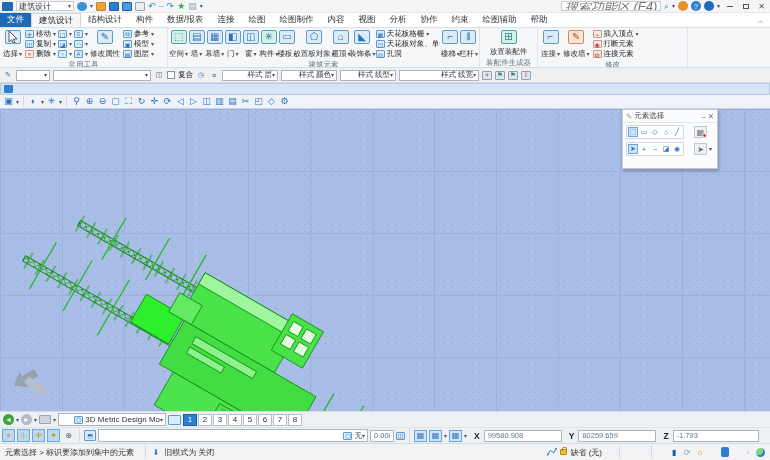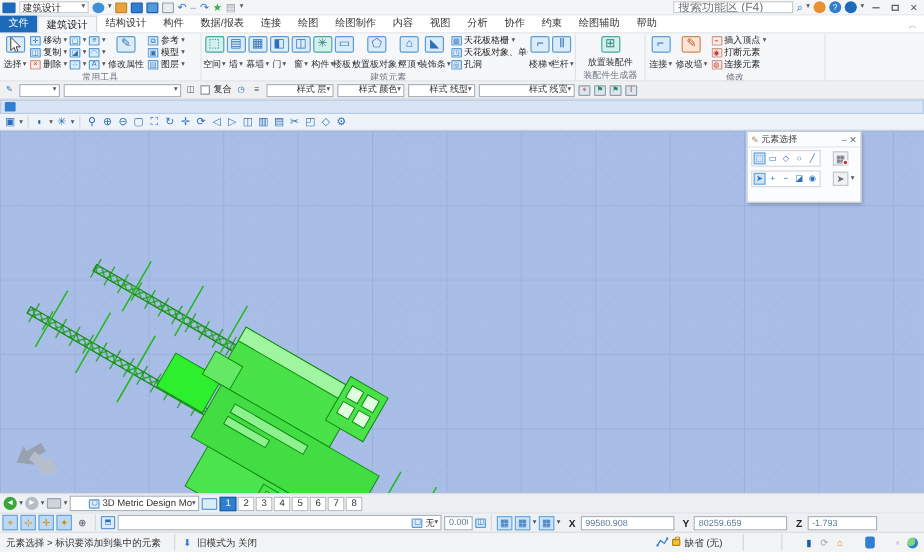--- a/index.html
+++ b/index.html
@@ -18,21 +18,21 @@
   .ic-circle{background:#3f8fd6;border-radius:50%}
   .ic-folder{background:#e8a33d;border:1px solid #c9852a}
   .ic-save{background:#2f7fd0;border:1px solid #1d5fa6}
   .ic-save2{background:#5499dd;border:1px solid #1d5fa6}
   .ic-clip{background:#e9edf2;border:1px solid #9aa4b0}
   .qat-glyph{color:#2f7fd0;font-size:9px;line-height:1}
   .qat-glyph.gray{color:#9aa4b0}
   .qat-glyph.green{color:#3fae4a}
   #win-title{position:absolute;left:50%;top:1px;transform:translateX(-50%);font-size:8.5px;color:#444;white-space:nowrap}
   #search-box{height:10px;width:100px;background:#fff;border:1px solid #c9cdd2;display:flex;align-items:center;margin-left:auto}
-  #search-box input{border:0;outline:0;width:100%;height:8px;font-size:10px;color:#8a9099;padding:0 3px;background:transparent}
+  #search-box input{border:0;outline:0;width:100%;height:8px;font-size:13px;font-style:italic;color:#8a9099;padding:0 3px;background:transparent}
   .tb-roundic{width:10px;height:10px;border-radius:50%;display:inline-flex;align-items:center;justify-content:center;color:#fff;font-size:7px}
   .bell{background:#e8912d}
   .help{background:#2f7fd0}
   .avatar{background:#1d6ab8}
   .winbtn{width:13px;height:11px;display:inline-flex;align-items:center;justify-content:center;color:#555;font-size:8px}
   .winbtn .bar{width:6px;height:1px;background:#555}
   .winbtn .box{width:6px;height:5px;border:1px solid #555}
 
   
   #tabs{left:0;top:13px;width:770px;height:15px;background:#fff;border-bottom:1px solid #dde1e6;display:flex;align-items:stretch}
@@ -668,21 +668,21 @@
   <span class="gridtile">▦</span>
   <span class="gridtile">▦</span>
   <span class="caret">▾</span>
   <span class="gridtile">▦</span>
   <span class="caret">▾</span>
   <span class="coordlbl">X</span>
   <input class="field" style="width: 78px;" readonly="" value="99580.908">
   <span class="coordlbl">Y</span>
   <input class="field" style="width: 78px;" readonly="" value="80259.659">
   <span class="coordlbl">Z</span>
-  <input class="field" style="width: 58px;" readonly="" value="-1.793">
+  <input class="field" style="width: 86px;" readonly="" value="-1.793">
 </div>
 
 <div id="statusbar" class="abs">
   <span>元素选择 &gt; 标识要添加到集中的元素</span>
   <span class="sep" style="margin-left:8px"></span>
   <span class="sb-ic" style="color:#2f7fd0">⬇</span>
   <span>旧模式为 关闭</span>
   <span style="flex:1"></span>
   <span class="sb-ic">
     <svg width="12" height="10" viewBox="0 0 12 10">

